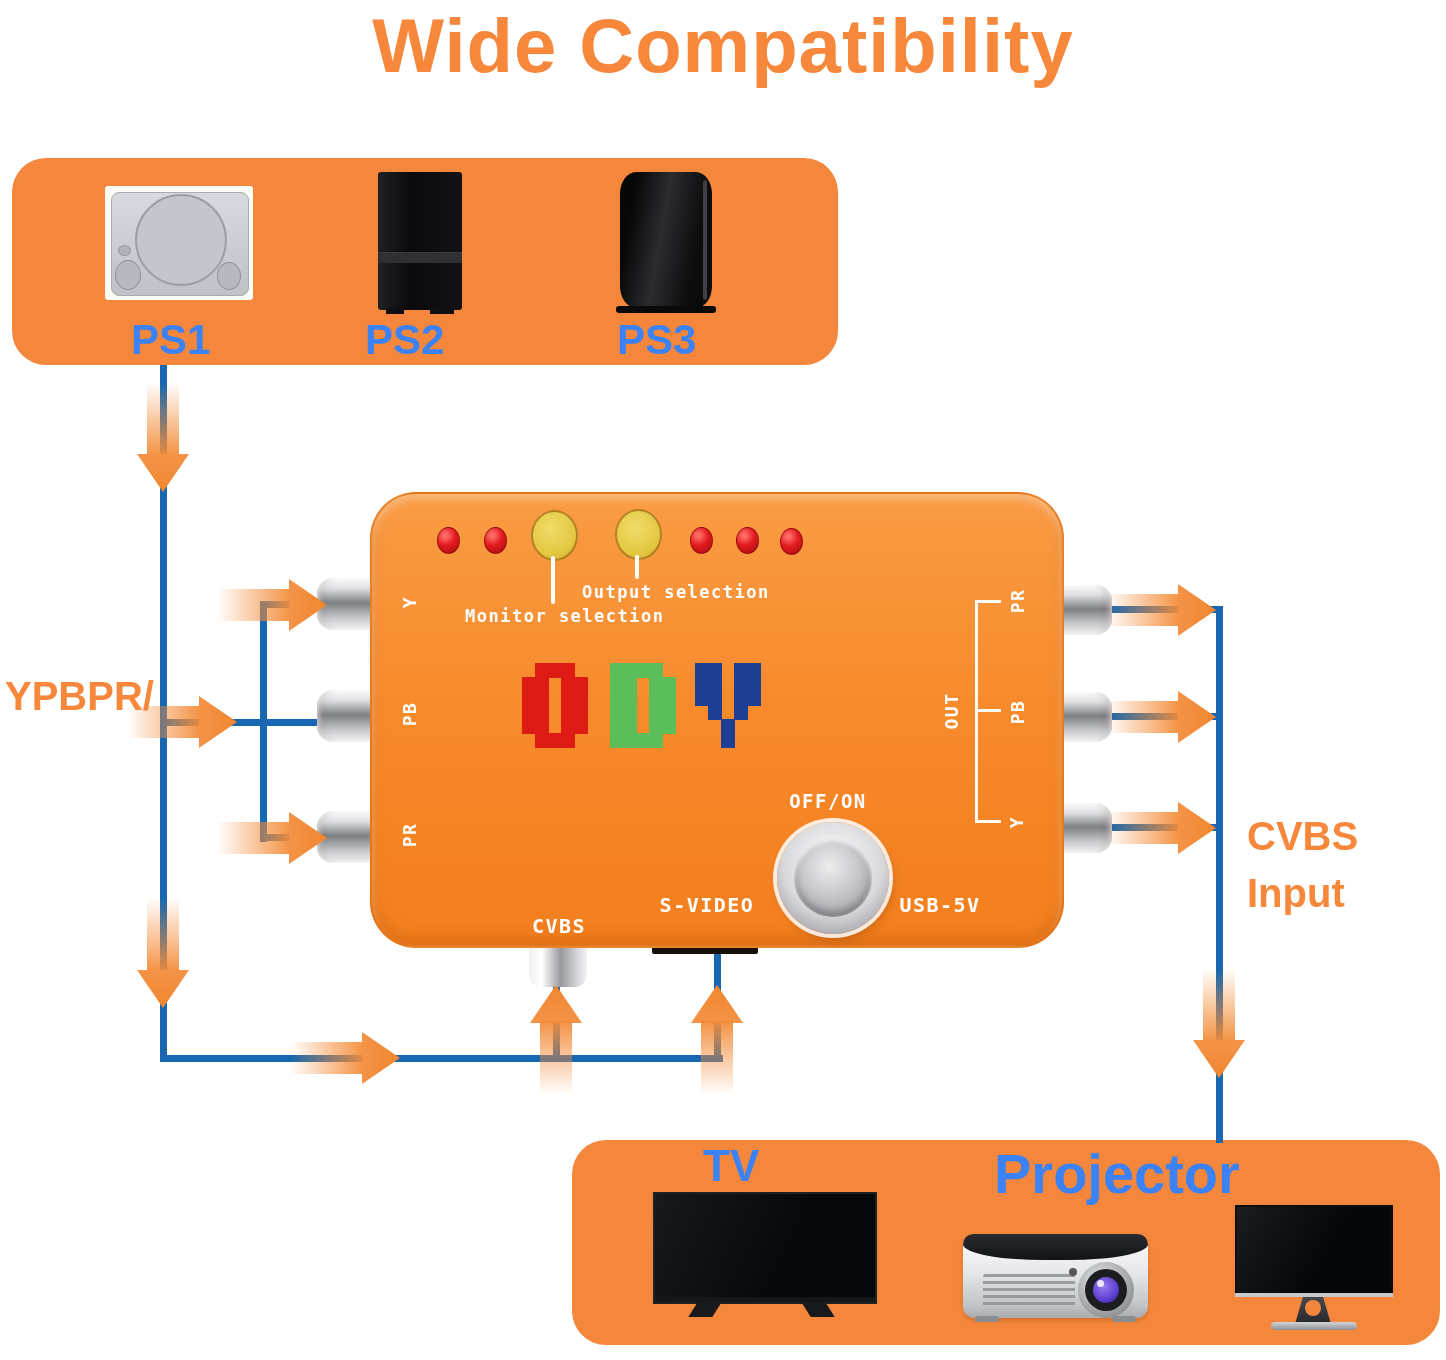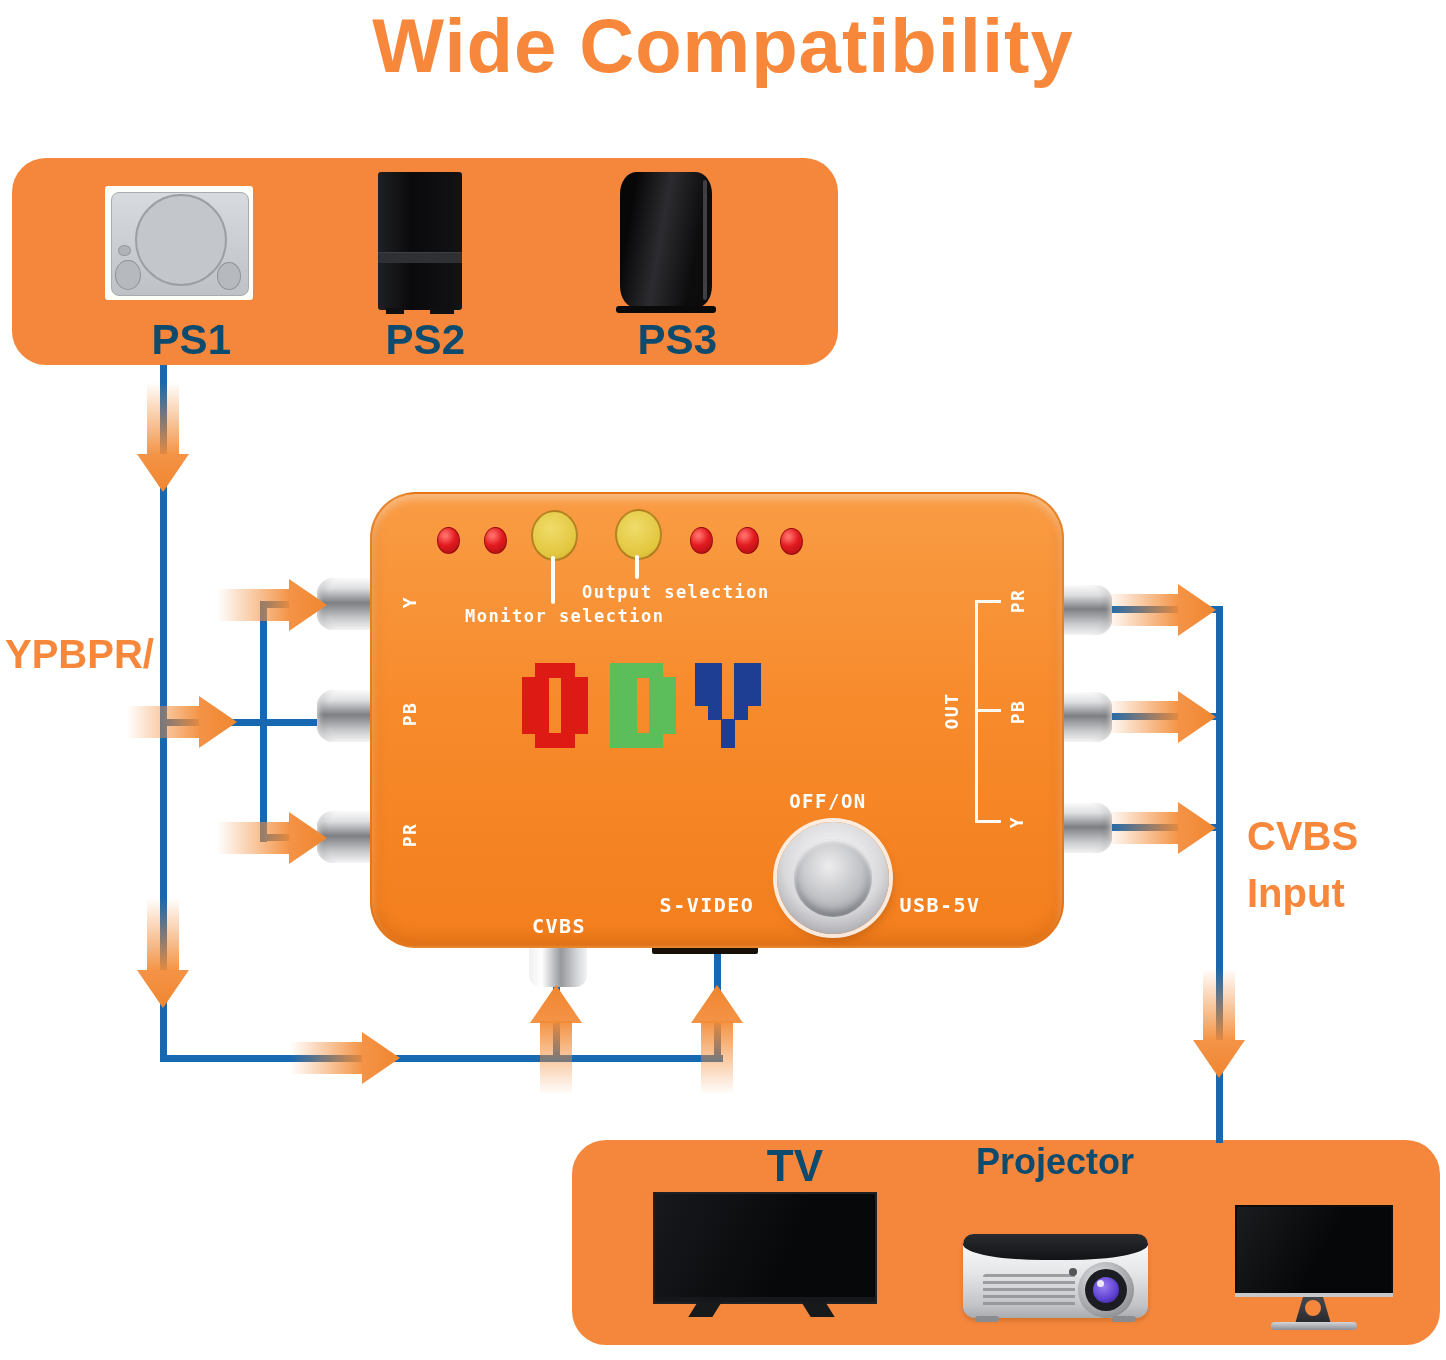--- a/index.html
+++ b/index.html
@@ -5,21 +5,21 @@
   :root{
     --orange:#F5873C; --blue:#1768B0; --white:#fff;
   }
   html,body{margin:0;padding:0;background:#fff;}
   .canvas{position:relative;width:1446px;height:1360px;background:#fff;overflow:hidden;
           font-family:"Liberation Sans",sans-serif;}
   .abs{position:absolute;}
   .title{position:absolute;left:0;top:2px;width:1446px;text-align:center;
          font-size:76px;font-weight:bold;color:#F6873B;letter-spacing:1px;}
   .obox{position:absolute;background:var(--orange);border-radius:34px;}
-  .wlabel{position:absolute;color:#0c4a6e;font-weight:bold;text-align:right;}
+  .wlabel{position:absolute;color:#3b82f6;font-weight:bold;text-align:left;}
   .line{position:absolute;background:var(--blue);}
   
   .dlab{position:absolute;color:#fff;font-family:"DejaVu Sans Mono",monospace;
         font-weight:bold;letter-spacing:1.5px;white-space:nowrap;}
   .rot{transform:translate(-50%,-50%) rotate(-90deg);transform-origin:center;}
   .ctr{transform:translate(-50%,-50%);}
   
   .led{position:absolute;width:21px;height:25px;border-radius:50%;
        background:radial-gradient(circle at 35% 30%, #ff6b66 8%, #e31b20 45%, #a50d10 100%);
        border:1px solid rgba(110,0,0,.55);}
@@ -137,23 +137,23 @@
   <div class="abs" style="left:975px;top:1316px;width:24px;height:6px;background:#8a8c90;border-radius:3px;"></div>
   <div class="abs" style="left:1112px;top:1316px;width:24px;height:6px;background:#8a8c90;border-radius:3px;"></div>
 
   <div class="abs mon-screen" style="left:1235px;top:1205px;width:154px;height:88px;"></div>
   <div class="abs" style="left:1235px;top:1293px;width:158px;height:4px;background:#c6c8cc;"></div>
   <div class="abs" style="left:1295px;top:1297px;width:36px;height:27px;clip-path:polygon(22% 0,78% 0,100% 100%,0 100%);background:linear-gradient(180deg,#46484e,#26282c);"></div>
   <div class="hole" style="left:1305px;top:1300px;width:16px;height:16px;"></div>
   <div class="abs" style="left:1271px;top:1322px;width:86px;height:8px;border-radius:4px;background:linear-gradient(180deg,#d3d5d9,#8d8f94);"></div>
 
   <div class="wlabel" style="left:703px;top:1141px;width:120px;font-size:44px;">TV</div>
-  <div class="wlabel" style="left:914px;top:1141px;width:220px;font-size:36px;">Projector</div>
-
-  <div class="abs" style="left:5px;top:626px;font-size:40px;font-weight:bold;color:#F6873B;line-height:57px;">
+  <div class="wlabel" style="left:994px;top:1141px;width:220px;font-size:56px;">Projector</div>
+
+  <div class="abs" style="left:5px;top:668px;font-size:40px;font-weight:bold;color:#F6873B;line-height:57px;">
     <div>YPBPR/</div>
   </div>
   <div class="abs" style="left:1247px;top:808px;font-size:40px;font-weight:bold;color:#F6873B;line-height:57px;">
     <div>CVBS</div>
     <div>Input</div>
   </div>
 
   <div class="line" style="left:160px;top:365px;width:7px;height:695px;"></div>
   <div class="line" style="left:160px;top:1055px;width:563px;height:7px;"></div>
   <div class="line" style="left:553px;top:966px;width:7px;height:92px;"></div>

